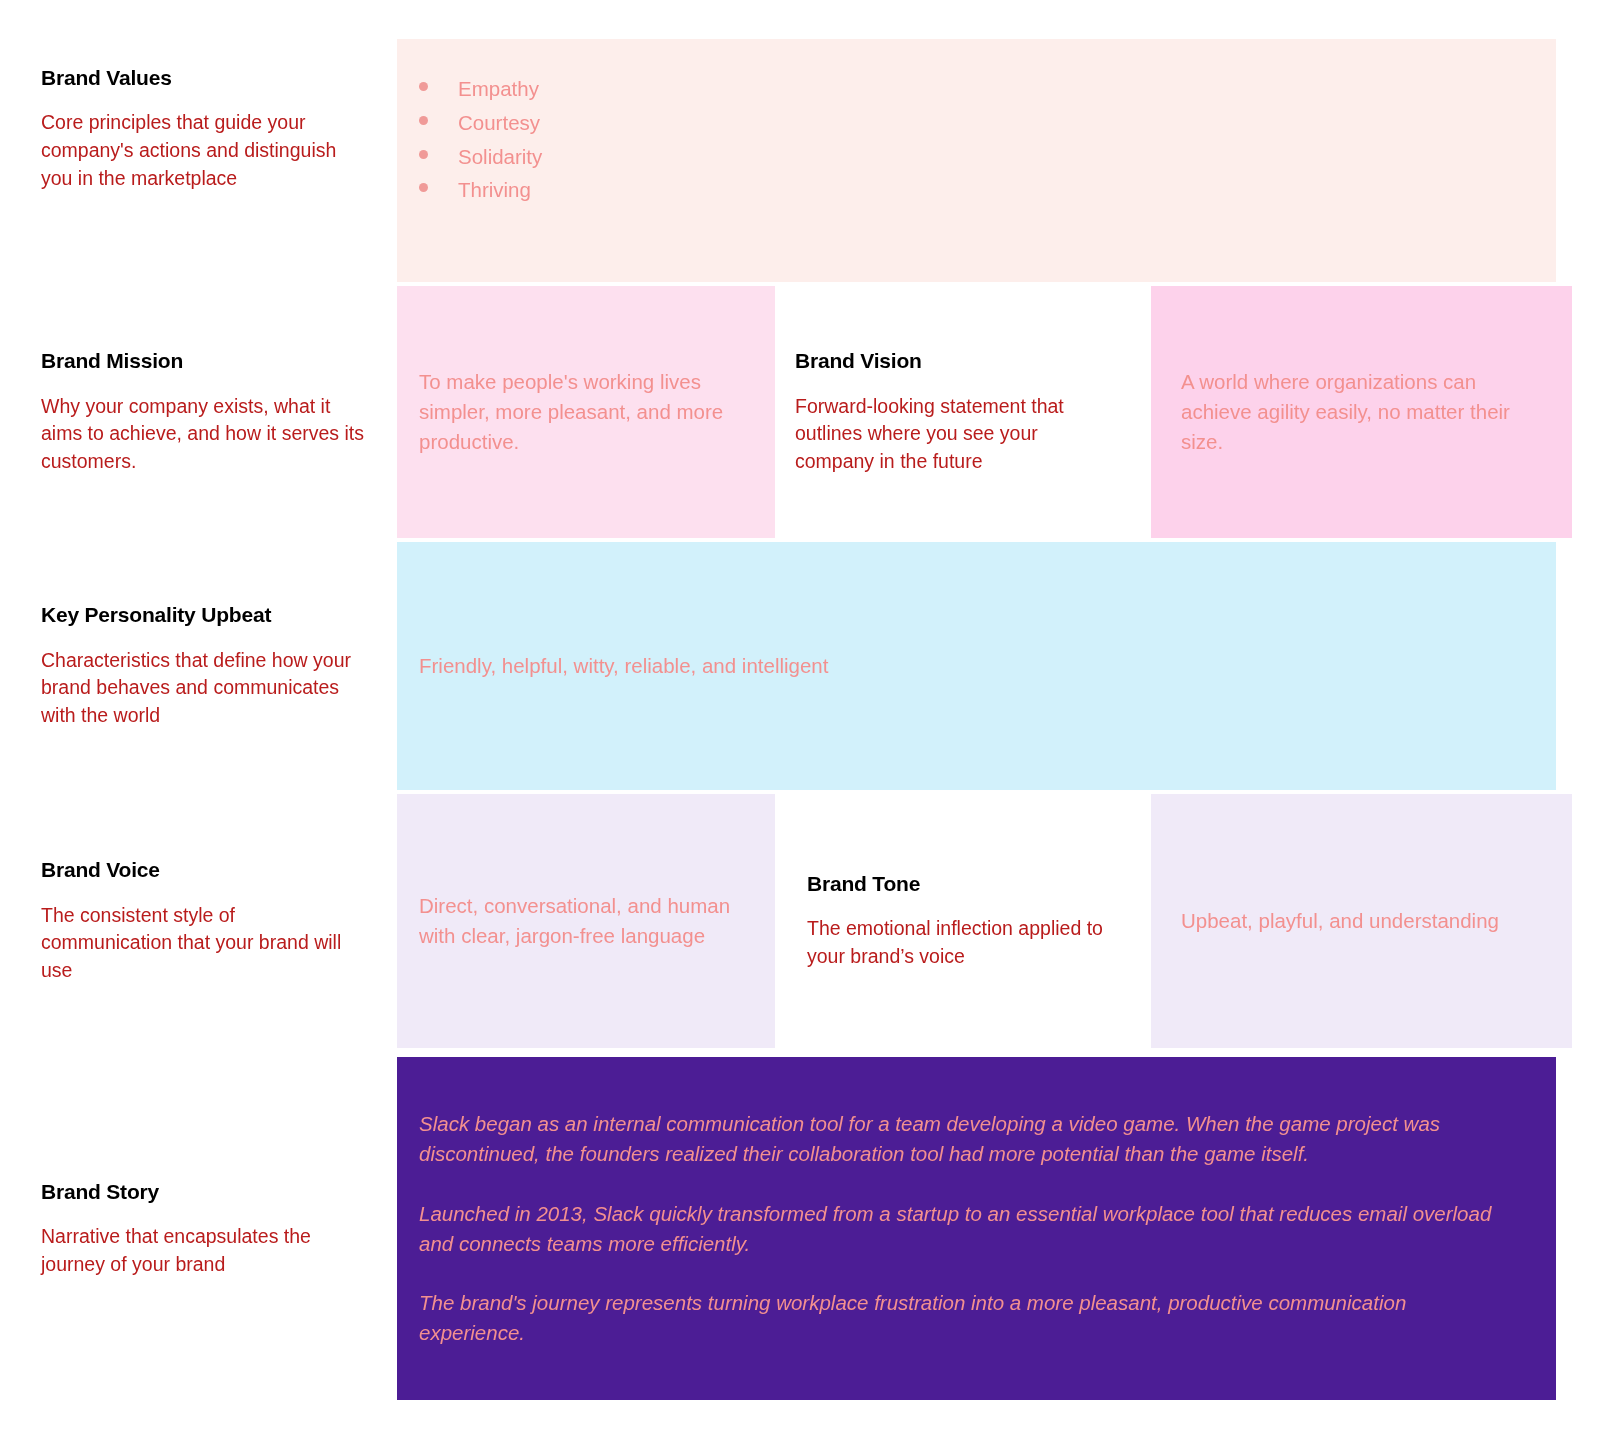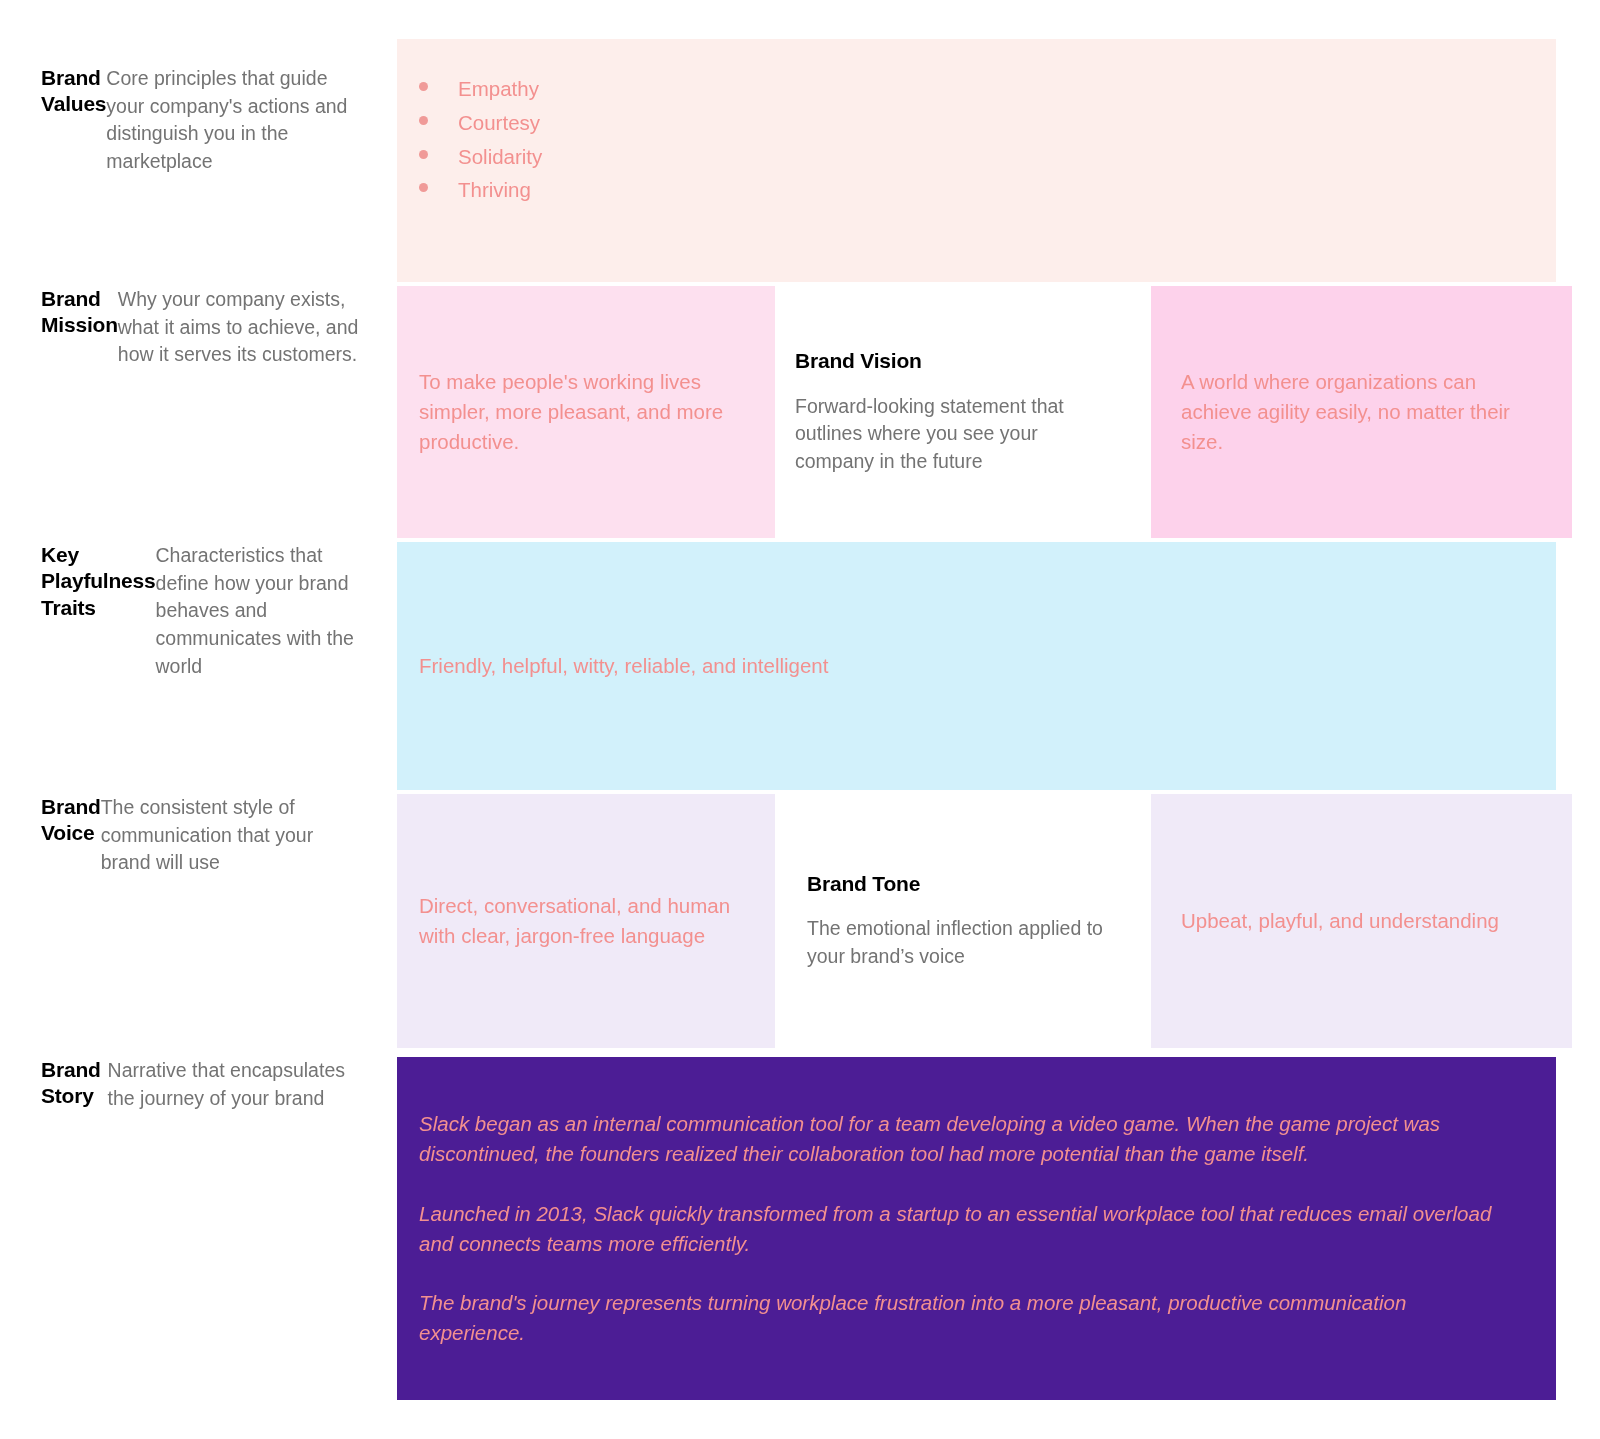--- a/index.html
+++ b/index.html
@@ -30,37 +30,37 @@
     align-items: stretch;
   }
 
   
   .label-col {
     width: 397px;
     flex: 0 0 397px;
     padding-left: 41px;
     padding-right: 30px;
     display: flex;
-    flex-direction: row;
+    flex-direction: column;
     justify-content: center;
   }
 
   .field-title {
     font-size: 21px;
     font-weight: bold;
     color: #000000;
     letter-spacing: -0.2px;
     line-height: 1.25;
     margin-bottom: 18px;
   }
 
   .field-desc {
     font-size: 19.5px;
     font-weight: normal;
-    color: #737373;
+    color: #b91c1c;
     line-height: 1.42;
   }
 
   
   .panel {
     display: flex;
     flex-direction: column;
     justify-content: center;
     padding: 26px 21px 26px 22px;
   }
@@ -234,21 +234,21 @@
       <div class="field-title">Brand Vision</div>
       <div class="field-desc">Forward-looking statement that outlines where you see your company in the future</div>
     </div>
     <div class="panel" id="panel-vision">
       <div class="panel-text">A world where organizations can achieve agility easily, no matter their size.</div>
     </div>
   </div>
 
   <div class="row" id="row-traits">
     <div class="label-col">
-      <div class="field-title">Key Playfulness Traits</div>
+      <div class="field-title">Key Personality Upbeat</div>
       <div class="field-desc">Characteristics that define how your brand behaves and communicates with the world</div>
     </div>
     <div class="panel" id="panel-traits">
       <div class="panel-text">Friendly, helpful, witty, reliable, and intelligent</div>
     </div>
   </div>
 
   <div class="row" id="row-voice">
     <div class="label-col">
       <div class="field-title">Brand Voice</div>

